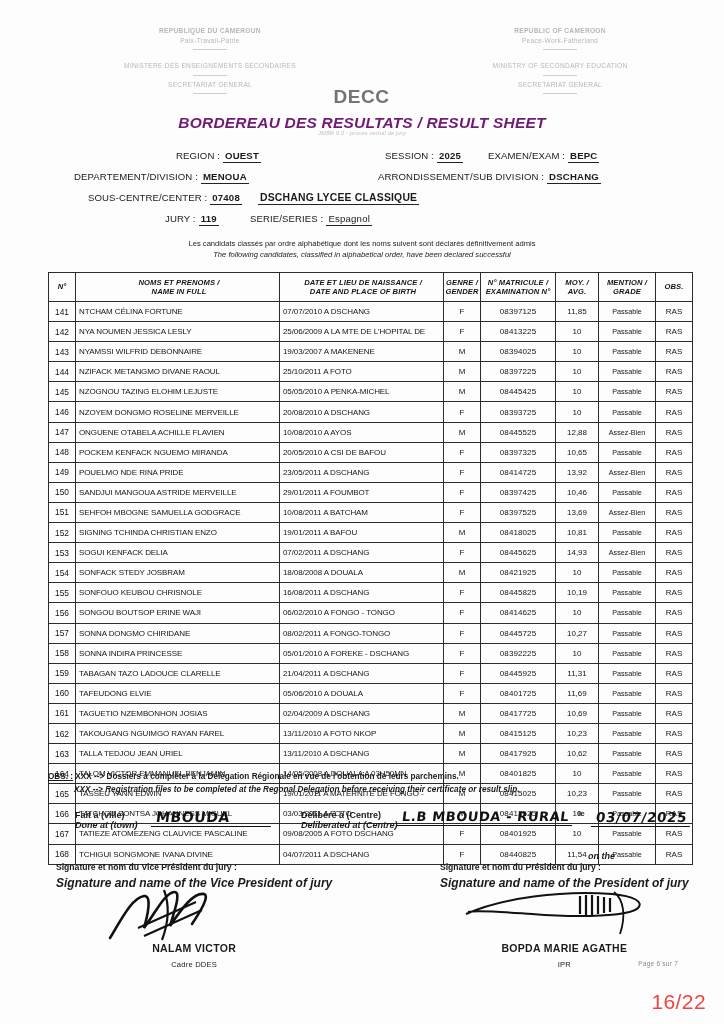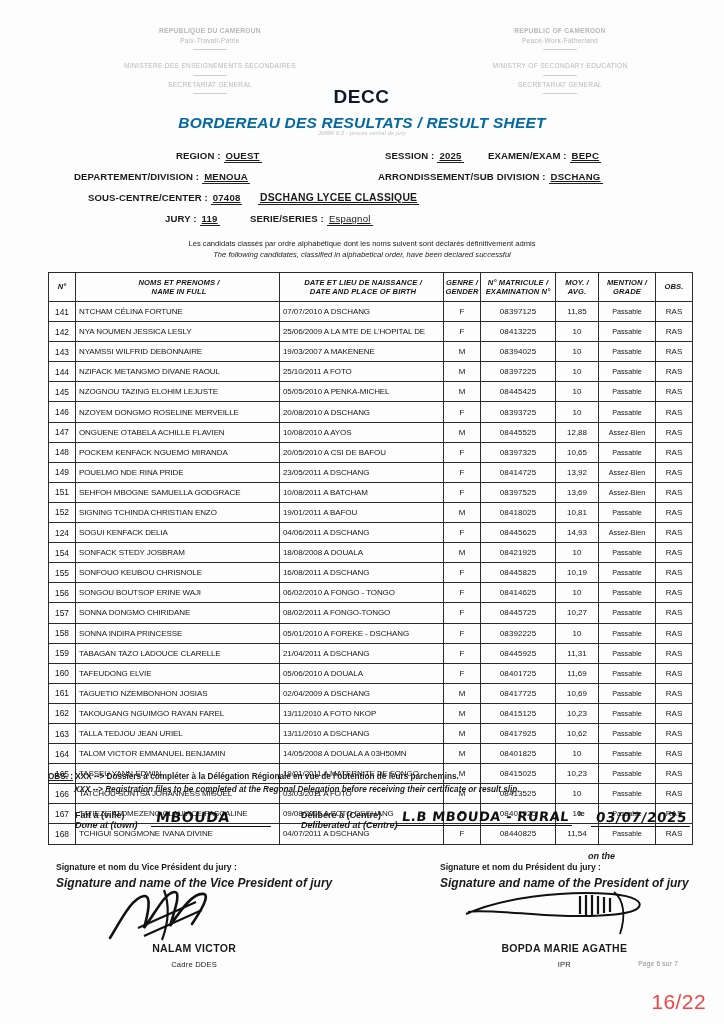--- a/index.html
+++ b/index.html
@@ -50,55 +50,54 @@
   .lh-gap { height: 7px; }
 
   
   .doc-title {
     position: absolute;
     top: 86px; left: 0; width: 723px;
     text-align: center;
     font-size: 19px;
     font-weight: bold;
     letter-spacing: 0.6px;
-    color: #0f172a;
+    color: #737373;
   }
   .doc-subtitle {
     position: absolute;
     top: 114px; left: 0; width: 724px;
     text-align: center;
     font-size: 15.5px;
     font-weight: bold;
     font-style: italic;
     letter-spacing: 0.2px;
-    color: #0369a1;
+    color: #701a75;
     font-family: "Liberation Sans", sans-serif;
   }
   .doc-subsubtitle {
     position: absolute;
     top: 130px; left: 0; width: 724px;
     text-align: center;
     font-size: 5.6px;
     font-style: italic;
     color: #c2c0c1;
     letter-spacing: 0.2px;
   }
 
   
   .ident { position: absolute; left: 0; top: 150px; width: 724px; font-size: 9.6px; }
   .ident-row { position: relative; height: 21px; }
   .fld { position: absolute; white-space: nowrap; }
-  .fld .lbl { font-weight: bold; letter-spacing: 0.1px; text-align: center; }
+  .fld .lbl { font-weight: normal; letter-spacing: 0.1px; text-align: center; }
   .fld .val {
     font-weight: bold;
     border-bottom: 1.1px solid #222;
     padding: 0 2px 1px 2px;
     margin-left: 3px;
     letter-spacing: 0.2px;
-    text-decoration: underline;
   }
 
   .notice {
     position: absolute;
     left: 0; top: 238px; width: 724px;
     text-align: center;
     font-size: 7.6px;
     line-height: 1.5;
     color: #222;
   }
@@ -394,43 +393,53 @@
             <td class="c-num">149</td>
             <td class="c-name">POUELMO NDE RINA PRIDE</td>
             <td class="c-birth">23/05/2011 A DSCHANG</td>
             <td class="c-gen">F</td>
             <td class="c-mat">08414725</td>
             <td class="c-avg">13,92</td>
             <td class="c-ment">Assez-Bien</td>
             <td class="c-obs">RAS</td>
           </tr>
           <tr>
+            <td class="c-num">150</td>
+            <td class="c-name">SANDJUI MANGOUA ASTRIDE MERVEILLE</td>
+            <td class="c-birth">29/01/2011 A FOUMBOT</td>
+            <td class="c-gen">F</td>
+            <td class="c-mat">08397425</td>
+            <td class="c-avg">10,46</td>
+            <td class="c-ment">Passable</td>
+            <td class="c-obs">RAS</td>
+          </tr>
+          <tr>
             <td class="c-num">151</td>
             <td class="c-name">SEHFOH MBOGNE SAMUELLA GODGRACE</td>
             <td class="c-birth">10/08/2011 A BATCHAM</td>
             <td class="c-gen">F</td>
             <td class="c-mat">08397525</td>
             <td class="c-avg">13,69</td>
             <td class="c-ment">Assez-Bien</td>
             <td class="c-obs">RAS</td>
           </tr>
           <tr>
             <td class="c-num">152</td>
             <td class="c-name">SIGNING TCHINDA CHRISTIAN ENZO</td>
             <td class="c-birth">19/01/2011 A BAFOU</td>
             <td class="c-gen">M</td>
             <td class="c-mat">08418025</td>
             <td class="c-avg">10,81</td>
             <td class="c-ment">Passable</td>
             <td class="c-obs">RAS</td>
           </tr>
           <tr>
-            <td class="c-num">124</td>
+            <td class="c-num">153</td>
             <td class="c-name">SOGUI KENFACK DELIA</td>
-            <td class="c-birth">04/06/2011 A DSCHANG</td>
+            <td class="c-birth">07/02/2011 A DSCHANG</td>
             <td class="c-gen">F</td>
             <td class="c-mat">08445625</td>
             <td class="c-avg">14,93</td>
             <td class="c-ment">Assez-Bien</td>
             <td class="c-obs">RAS</td>
           </tr>
           <tr>
             <td class="c-num">154</td>
             <td class="c-name">SONFACK STEDY JOSBRAM</td>
             <td class="c-birth">18/08/2008 A DOUALA</td>

